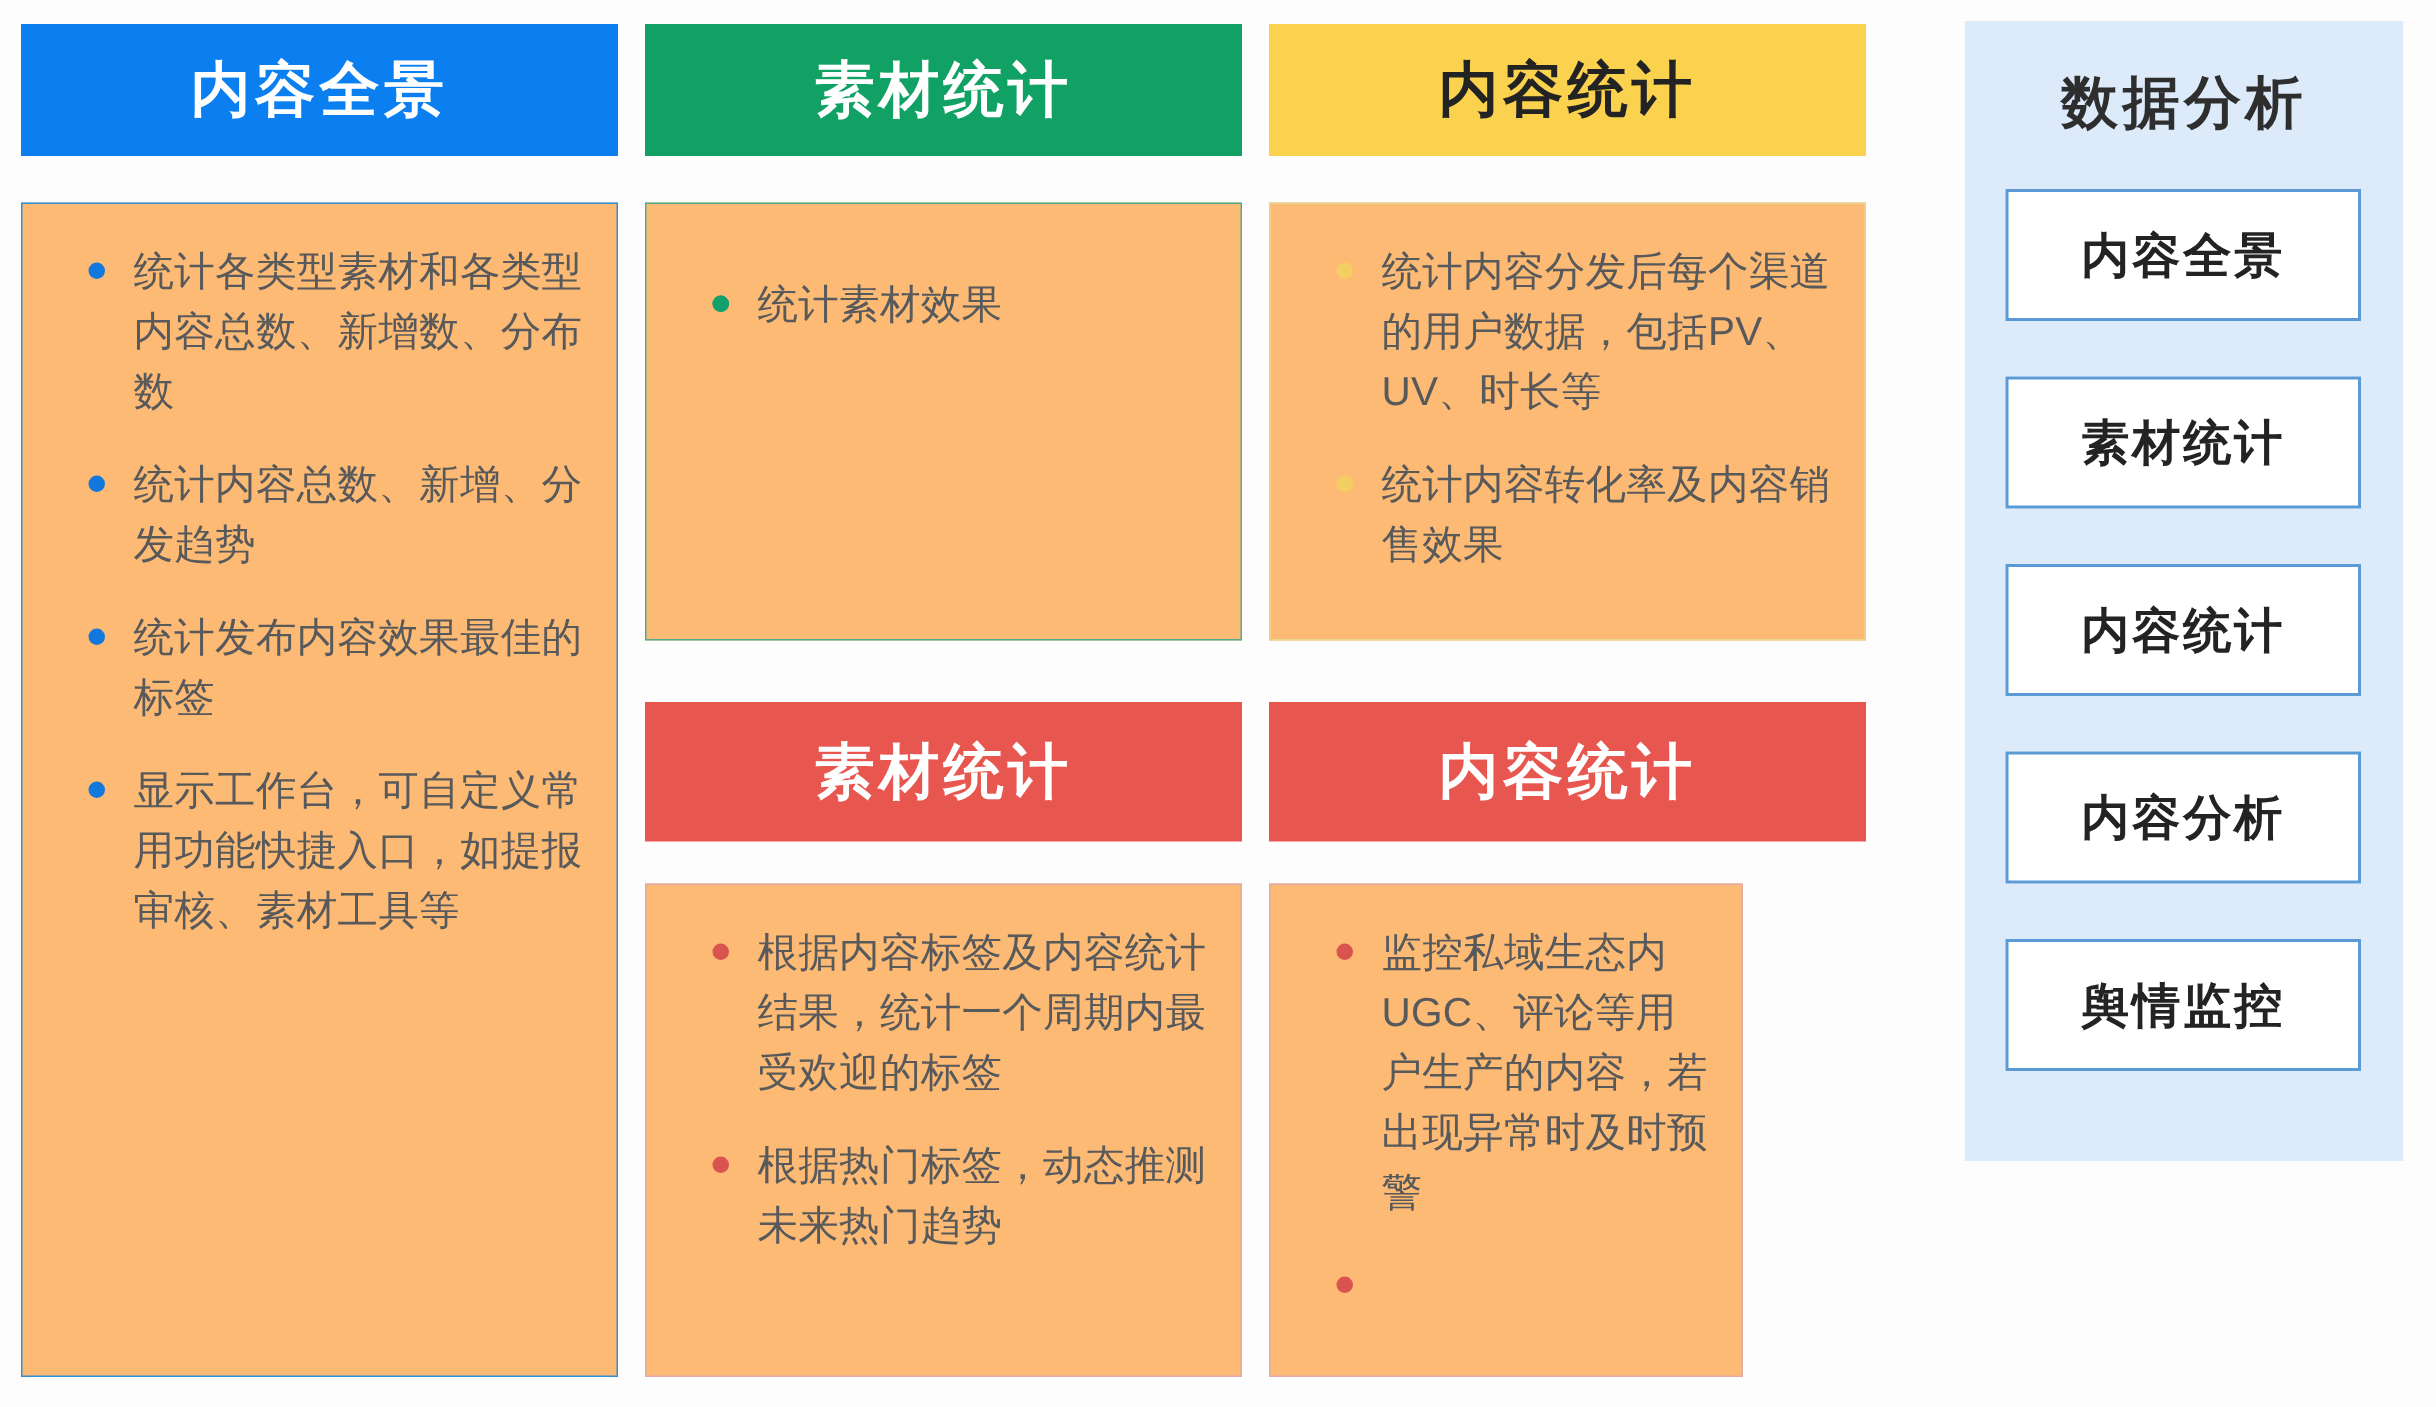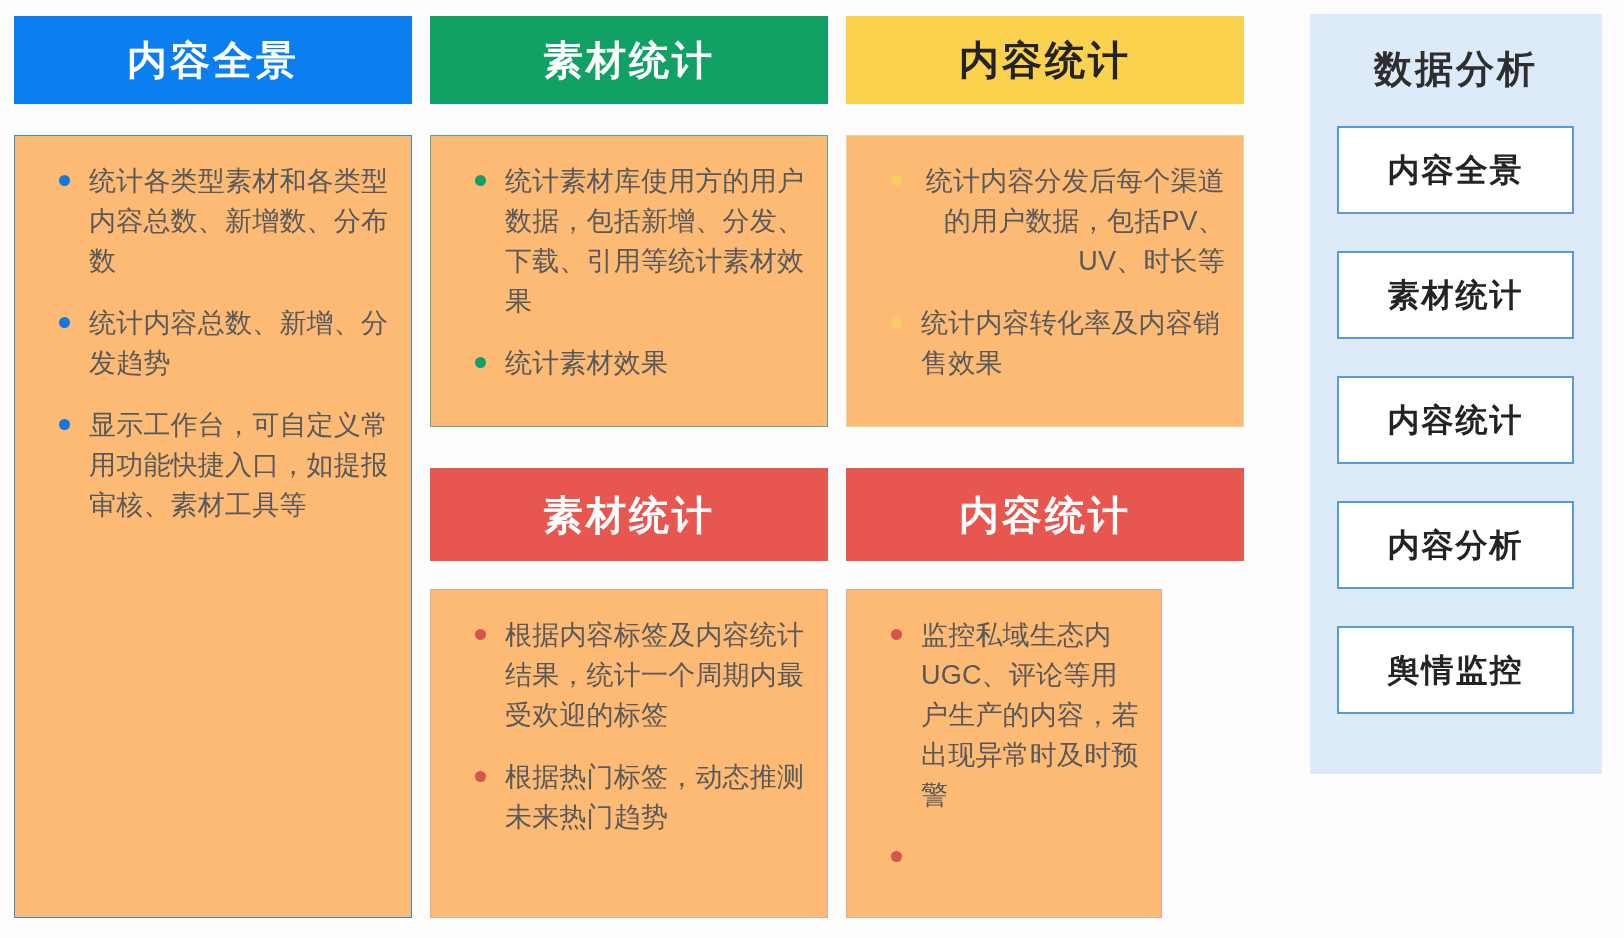--- a/index.html
+++ b/index.html
@@ -119,47 +119,50 @@
       <li class="bullet-item" style="color: rgb(88, 89, 91);">
         <span class="bullet-dot" style="background: rgb(18, 120, 221);"></span>
         <span>统计各类型素材和各类型内容总数、新增数、分布数</span>
       </li>
       <li class="bullet-item" style="color: rgb(88, 89, 91);">
         <span class="bullet-dot" style="background: rgb(18, 120, 221);"></span>
         <span>统计内容总数、新增、分发趋势</span>
       </li>
       <li class="bullet-item" style="color: rgb(88, 89, 91);">
         <span class="bullet-dot" style="background: rgb(18, 120, 221);"></span>
+        <span>统计发布内容效果最佳的标签</span>
+      </li>
+      <li class="bullet-item" style="color: rgb(88, 89, 91);">
+        <span class="bullet-dot" style="background: rgb(18, 120, 221);"></span>
         <span>显示工作台，可自定义常用功能快捷入口，如提报审核、素材工具等</span>
       </li>
     </ul>
   </div>
 
   <div class="card-header" style="left: 430px; top: 16px; width: 398px; height: 88px; background: rgb(17, 161, 100); color: rgb(255, 255, 255);">
     <span>素材统计</span>
   </div>
   <div class="card-body" style="left: 430px; top: 135px; width: 398px; height: 292px; border-color: rgb(79, 174, 139);">
     <ul class="bullet-list">
       <li class="bullet-item" style="color: rgb(88, 89, 91);">
         <span class="bullet-dot" style="background: rgb(18, 160, 106);"></span>
-        <span>统计素材库使用方的用户数据，包括新增、分发、下载、引用等统计素材效果</span>
       </li>
       <li class="bullet-item" style="color: rgb(88, 89, 91);">
         <span class="bullet-dot" style="background: rgb(18, 160, 106);"></span>
         <span>统计素材效果</span>
       </li>
     </ul>
   </div>
 
   <div class="card-header" style="left: 846px; top: 16px; width: 398px; height: 88px; background: rgb(251, 210, 78); color: rgb(35, 35, 35);">
     <span>内容统计</span>
   </div>
   <div class="card-body" style="left: 846px; top: 135px; width: 398px; height: 292px; border-color: rgb(232, 214, 143);">
     <ul class="bullet-list">
-      <li class="bullet-item" style="color: rgb(88, 89, 91); text-align: right;">
+      <li class="bullet-item" style="color: rgb(88, 89, 91);">
         <span class="bullet-dot" style="background: rgb(243, 207, 98);"></span>
         <span>统计内容分发后每个渠道的用户数据，包括PV、UV、时长等</span>
       </li>
       <li class="bullet-item" style="color: rgb(88, 89, 91);">
         <span class="bullet-dot" style="background: rgb(243, 207, 98);"></span>
         <span>统计内容转化率及内容销售效果</span>
       </li>
     </ul>
   </div>
 

